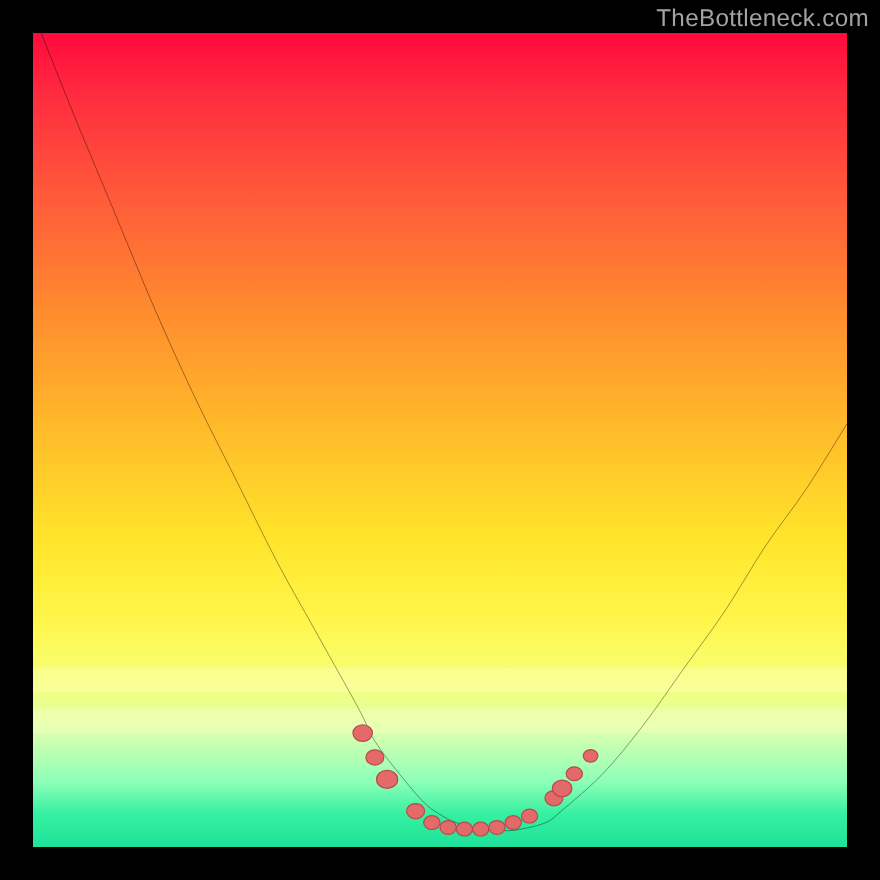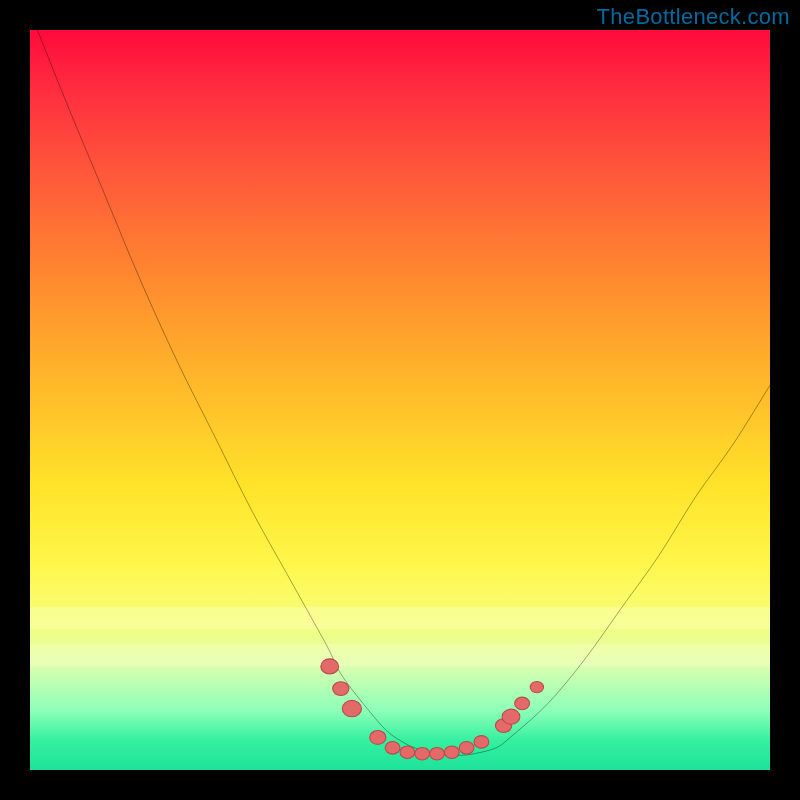--- a/index.html
+++ b/index.html
@@ -44,21 +44,21 @@
     position: absolute;
     left: 0;
     top: 0;
     width: 740px;
     height: 740px;
   }
   .watermark {
     position: absolute;
     top: 4px;
     right: 10px;
-    color: #0369a1;
+    color: #a3a3a3;
     font-size: 22px;
     font-weight: 500;
     letter-spacing: 0.3px;
     user-select: none;
   }
   .pale-band {
     position: absolute;
     left: 0;
     width: 100%;
     background: rgba(255, 255, 200, 0.35);

